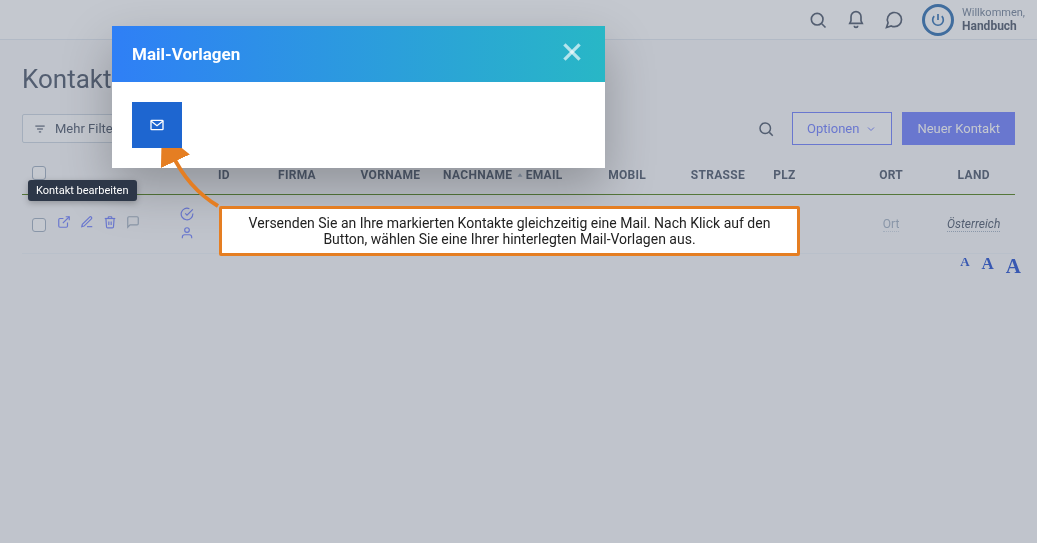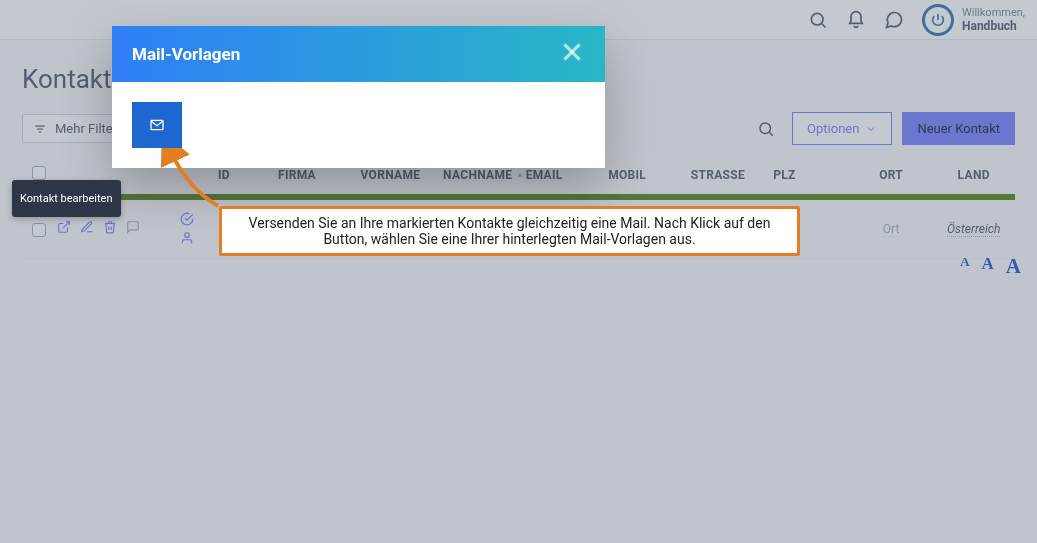--- a/index.html
+++ b/index.html
@@ -70,30 +70,30 @@
     margin-left:auto; width:32px; height:32px;
     display:flex; align-items:center; justify-content:center;
     color:#4a5568;
   }
   .btn {
     display:inline-flex; align-items:center; gap:6px;
     border-radius:0; font-size:13px; padding:8px 14px;
     cursor:pointer;
   }
   .btn-outline { border:1px solid var(--purple); color:var(--purple); background:#fff; }
-  .btn-primary { border:1px solid var(--purple); background:var(--purple); color:#0f172a; }
+  .btn-primary { border:1px solid var(--purple); background:var(--purple); color:#ffffff; }
 
   
   table.data {
     width:100%; border-collapse:collapse; font-size:12px;
     table-layout:fixed;
   }
   table.data th {
     text-align:left; font-weight:700; color:#4a5568;
-    border-bottom:6px solid #4d7c0f; padding:8px 6px;
+    border-bottom:1px solid #4d7c0f; padding:8px 6px;
     letter-spacing:0.3px; font-size:12px;
   }
   table.data td {
     border-bottom:1px solid #edf2f7; padding:10px 6px; color:#4a5568;
   }
   .col-actions { width:150px; }
   .col-status { width:40px; }
   .col-id     { width:60px; }
   .cb {
     appearance:none; width:14px; height:14px; border:1.5px solid #a0aec0;
@@ -102,23 +102,23 @@
   .row-icons span {
     display:inline-flex; width:18px; height:18px; align-items:center; justify-content:center;
     color:#6d7cff; margin-right:2px;
   }
   .row-icons .muted { color:#a0aec0; }
   .placeholder { color:#a0aec0; border-bottom:1px dotted #cbd5e0; }
   .underline-dotted { border-bottom:1px dotted #a0aec0;font-style:italic; }
 
   
   .tooltip {
-    position:absolute; left:12px; top:180px;
+    position:absolute; left:28px; top:180px;
     background:#2d3748; color:#fff; font-size:11px;
-    padding:12px 8px; border-radius:3px;
+    padding:4px 8px; border-radius:3px;
     box-shadow:0 2px 6px rgba(0,0,0,.25);
     z-index: 30;
   }
 
   
   .overlay {
     position:absolute; inset:0; background:rgba(100,110,130,0.38);
     z-index:20;
   }
   .modal {

